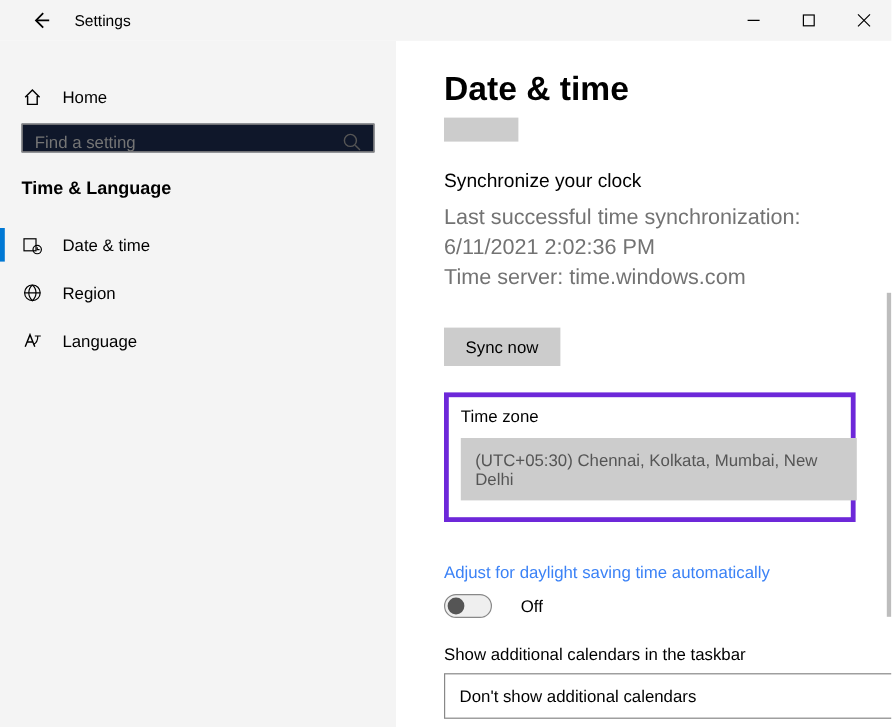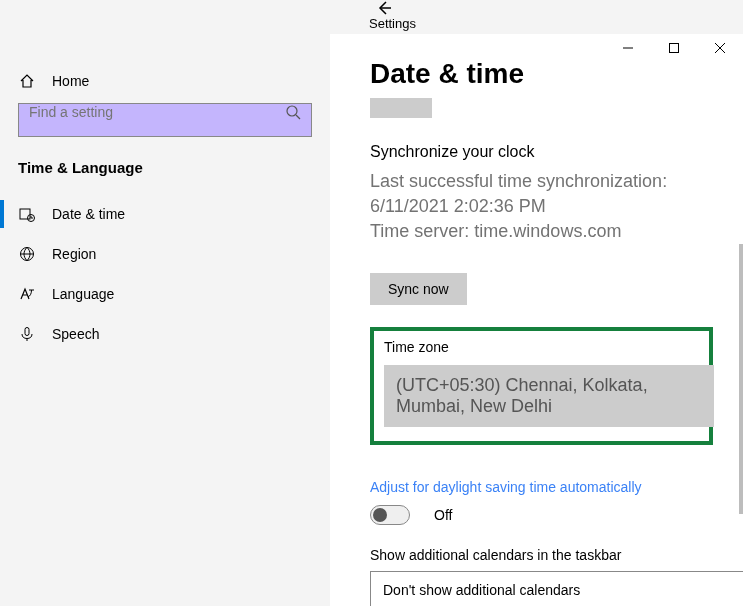--- a/index.html
+++ b/index.html
@@ -1,43 +1,43 @@
 <!DOCTYPE html>
 <html><head>
 <meta charset="utf-8">
 <style>
   * { box-sizing: border-box; margin: 0; padding: 0; }
   body { font-family: "Segoe UI", Arial, sans-serif; font-size: 14px; color: #000; background: #fff; width: 743px; height: 606px; overflow: hidden; }
   .window { display: flex; flex-direction: column; width: 743px; height: 606px; }
-  .titlebar { height: 34px; display: flex; align-items: center; padding-left: 24px; background: #f4f4f4; flex-direction: column; }
+  .titlebar { height: 34px; display: flex; align-items: center; padding-left: 24px; background: #f4f4f4; }
   .titlebar .back { width: 20px; height: 20px; display:flex; align-items:center; justify-content:center; cursor:pointer; }
   .titlebar .title { margin-left: 18px; font-size: 13px; }
   .winbtns { margin-left: auto; display: flex; }
   .winbtn { width: 46px; height: 34px; display:flex; align-items:center; justify-content:center; cursor:pointer; }
   .body { flex:1; display:flex; overflow:hidden; }
   .sidebar { width: 330px; background: #f4f4f4; padding-top: 18px; display:flex; flex-direction:column; }
   .home-row { display:flex; align-items:center; gap:16px; padding: 0 18px 14px 18px; margin-top: 21px; }
   .home-row .icon { width:18px; display:flex; justify-content:center; }
   .home-row .label { font-size:14px; }
-  .search { margin: 0 18px 22px 18px; border:1px solid #888; height:34px; display:flex; align-items:flex-start; padding:0 10px; background:#c4b5fd; }
+  .search { margin: 0 18px 22px 18px; border:1px solid #888; height:24px; display:flex; align-items:flex-end; padding:0 10px; background:#0f172a; }
   .search input { border:none; outline:none; flex:1; background:transparent; font-size:14px; color:#666; }
   .cat-title { font-weight:600; font-size:15px; padding: 0 18px 18px 18px; }
   .nav-item { display:flex; align-items:center; gap:16px; padding: 12px 18px; cursor:pointer; position:relative; }
   .nav-item .icon { width:18px; display:flex; justify-content:center; }
   .nav-item.active::before { content:""; position:absolute; left:0; top:6px; bottom:6px; width:4px; background:#0078d4; }
   .nav-item .label { font-size:14px; }
   .main { flex:1; padding: 24px 30px 0 40px; position:relative; overflow:hidden; }
   .page-title { font-size:28px; font-weight:600; margin-bottom: 8px; }
   .cutbtn { display:inline-block; background:#ccc; color:#ccc; height:20px; width:62px; margin-bottom:22px; }
   .section-h { font-size:16px; margin-bottom:8px; }
   .greytxt { color:#737373; font-size:18px; line-height:1.4; }
   .syncbtn { display:inline-block; background:#ccc; padding:8px 18px; margin-top:28px; cursor:pointer; font-size:14px; }
-  .tz-block { border:4px solid #15803d; padding:8px 10px 14px 10px; margin-top:22px; }
+  .tz-block { border:4px solid #6d28d9; padding:8px 10px 14px 10px; margin-top:22px; }
   .tz-label { font-size:14px; margin-bottom:10px; }
-  .tz-sel { background:#ccc; padding:10px 12px; color:#555; font-size:18px; width:330px; }
+  .tz-sel { background:#ccc; padding:10px 12px; color:#555; font-size:14px; width:330px; }
   .adjlbl { color:#3b82f6; font-size:14px; margin-top:34px; }
   .toggle-row { display:flex; align-items:center; gap:24px; margin-top:10px; }
   .toggle { width:40px; height:20px; border:1px solid #888; border-radius:10px; position:relative; background:#efefef; }
   .toggle::after { content:""; position:absolute; left:2px; top:2px; width:14px; height:14px; border-radius:50%; background:#555; }
   .showlbl { font-size:14px; margin-top:22px; }
   .calsel { border:1px solid #888; padding:10px 12px; margin-top:8px; width:388px; font-size:14px; }
   .related { font-size:18px; font-weight:600; margin-top:52px; margin-bottom:10px; }
   .scrollbar { position:absolute; right:0; top:210px; width:4px; height:270px; background:#bdbdbd; }
   svg { display:block; }
 </style>
@@ -112,29 +112,20 @@
       </div>
       <div class="nav-item">
         <span class="icon">
             <svg width="16" height="16" viewBox="0 0 16 16">
               <path d="M2 13 L6 3 L10 13 M3.5 9 H8.5" stroke="#000" fill="none" stroke-width="1.2"></path>
               <path d="M10 4 H15 M12.5 4 C12.5 8 11 10 9 11" stroke="#000" fill="none"></path>
             </svg>
           </span>
         <span class="label">Language</span>
       </div>
-      <div class="nav-item">
-        <span class="icon">
-            <svg width="16" height="16" viewBox="0 0 16 16">
-              <rect x="6" y="1.5" width="4" height="8" rx="2" stroke="#000" fill="none"></rect>
-              <path d="M3 8 C3 11 5 12.5 8 12.5 C11 12.5 13 11 13 8 M8 12.5 V15" stroke="#000" fill="none"></path>
-            </svg>
-          </span>
-        <span class="label">Speech</span>
-      </div>
     </div>
 
     <div class="main">
       <div class="page-title">Date &amp; time</div>
       <div class="cutbtn"></div>
 
       <div class="section-h">Synchronize your clock</div>
       <div class="greytxt">Last successful time synchronization: 6/11/2021 2:02:36 PM</div>
       <div class="greytxt">Time server: time.windows.com</div>
       <div class="syncbtn">Sync now</div>

